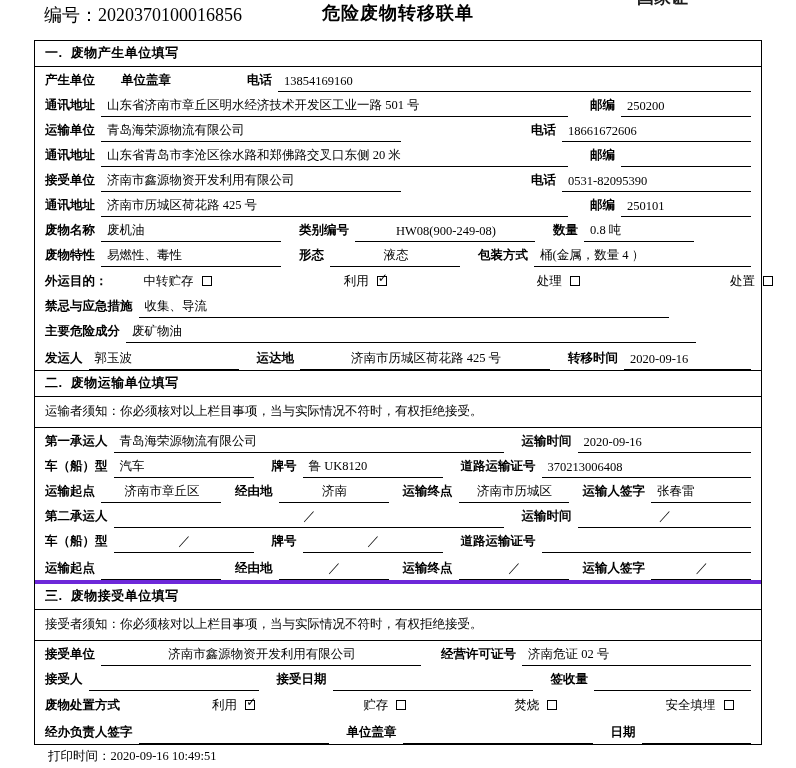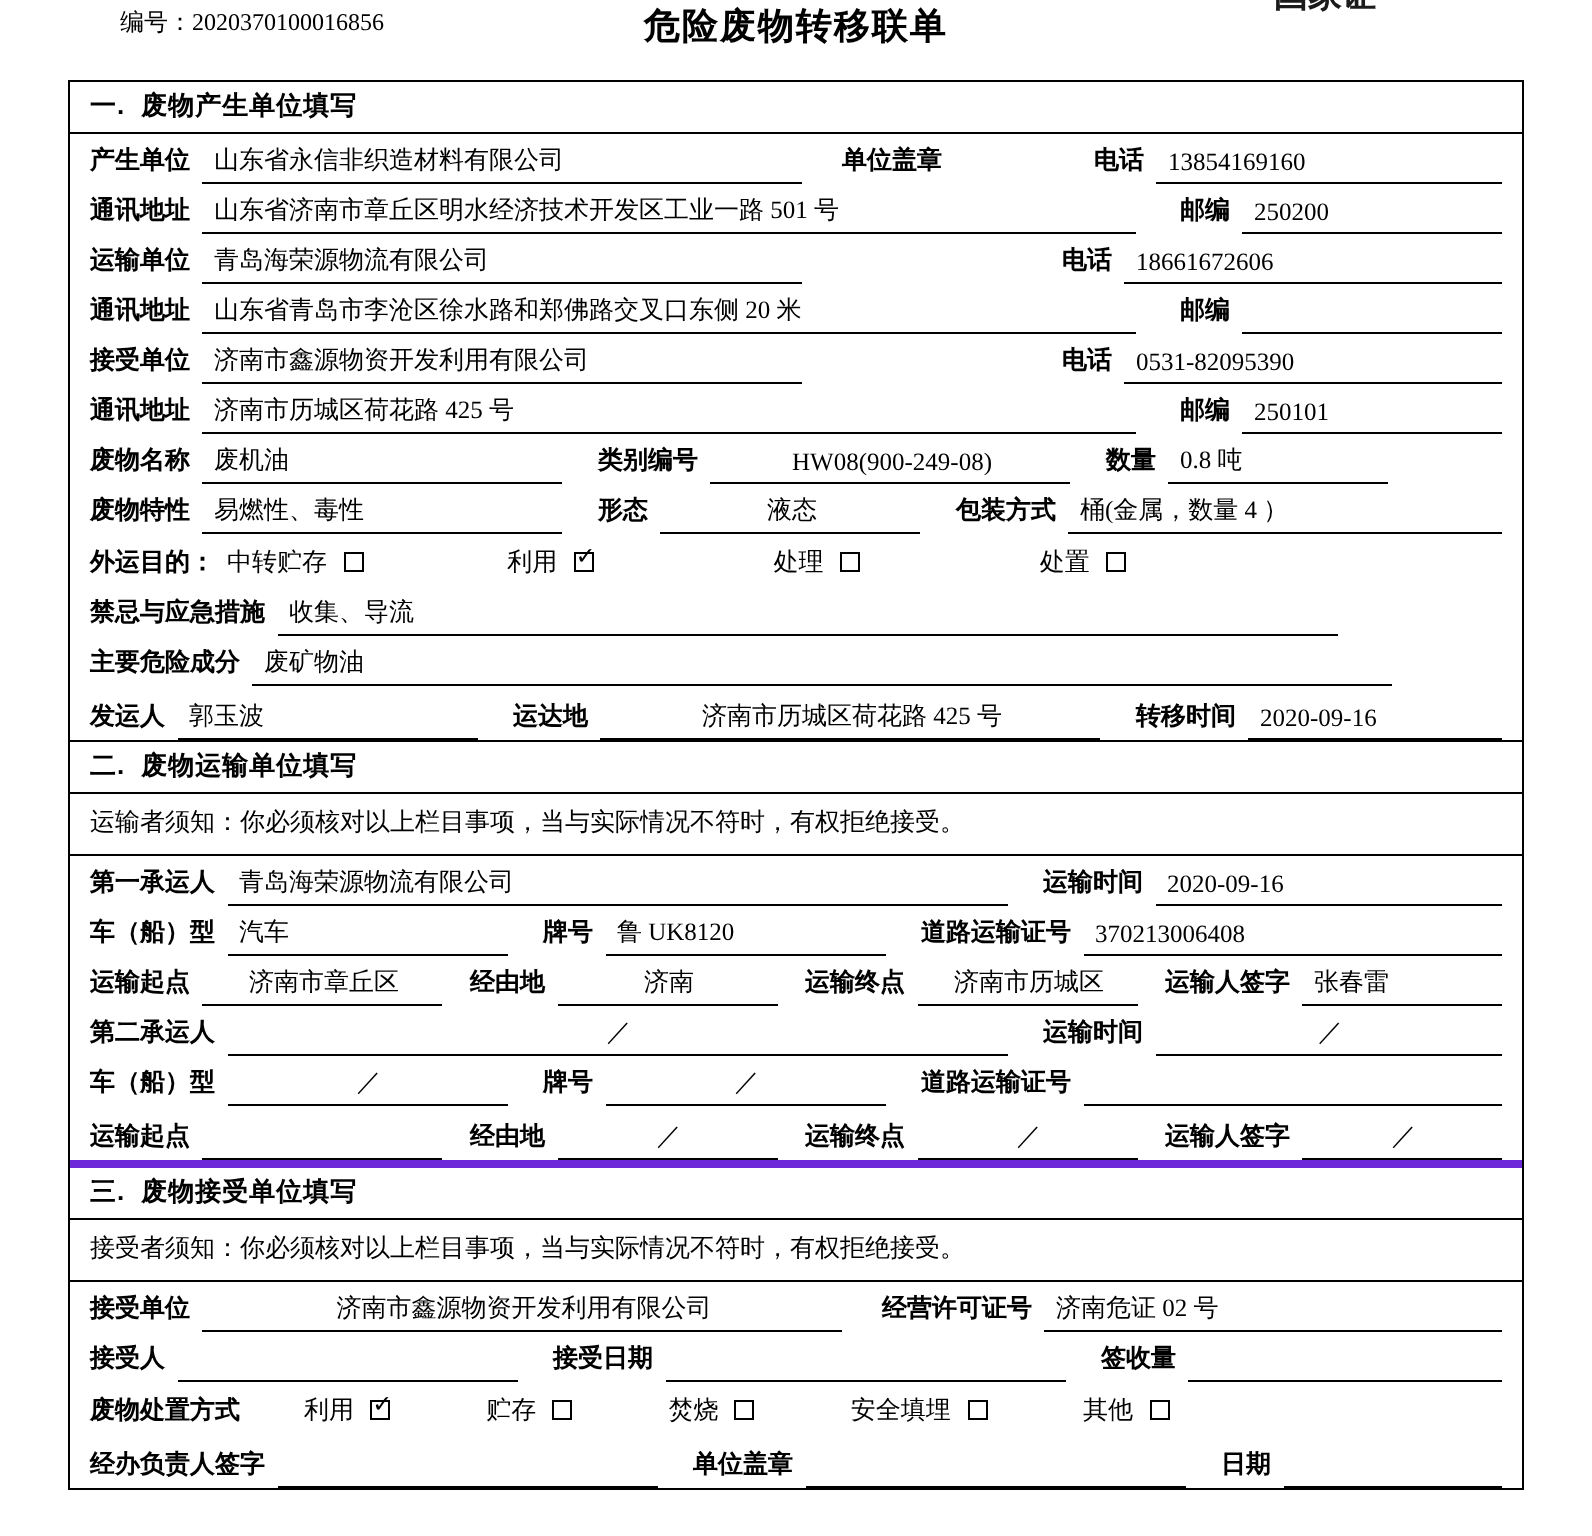--- a/index.html
+++ b/index.html
@@ -18,22 +18,22 @@
   }
   .page { position: relative; width: 796px; height: 768px; }
 
   
   .top-row {
     position: relative;
     height: 34px;
   }
   .doc-code {
     position: absolute;
-    left: 60px; top: 3px;
-    font-size: 12px;
+    left: 44px; top: 3px;
+    font-size: 18px;
     white-space: nowrap;
   }
   .doc-title {
     position: absolute;
     left: 0; right: 0; top: 1px;
     text-align: center;
     font-size: 18px;
     font-weight: bold;
     letter-spacing: 1px;
     font-family: "Liberation Sans", "DejaVu Sans", sans-serif;
@@ -69,21 +69,21 @@
     padding: 6px 10px 7px 10px;
     font-size: 12.5px;
   }
   .rows { padding: 0; }
   .row {
     display: flex;
     align-items: flex-end;
     padding: 0 10px;
     height: 25px;
   }
-  .row.tall { height: 26px; }
+  .row.tall { height: 26px; gap: 30px; }
   .lbl {
     flex: 0 0 auto;
     white-space: nowrap;
     padding-bottom: 3px;
     padding-right: 6px;
     font-weight: bold;
   }
   .val {
     flex: 1 1 auto;
     border-bottom: 1px solid #000;
@@ -137,21 +137,20 @@
   <div class="frame">
 
     <div class="sec-head">
       <span class="num">一.</span><span>废物产生单位填写</span>
     </div>
 
     <div class="rows">
 
       <div class="row">
         <span class="lbl">产生单位</span>
-        <span class="val" style="flex:0 0 300px">山东省永信非织造材料有限公司</span>
         <span class="lbl" style="padding-left:20px">单位盖章</span>
         <span class="val nb" style="flex:0 0 70px"></span>
         <span class="lbl">电话</span>
         <span class="val">13854169160</span>
       </div>
 
       <div class="row">
         <span class="lbl">通讯地址</span>
         <span class="val" style="flex:1 1 auto">山东省济南市章丘区明水经济技术开发区工业一路 501 号</span>
         <span class="lbl" style="padding-left:22px">邮编</span>
@@ -373,14 +372,17 @@
         <span class="val" style="flex:0 0 190px"></span>
         <span class="lbl" style="padding-left:18px">单位盖章</span>
         <span class="val" style="flex:0 0 190px"></span>
         <span class="lbl" style="padding-left:18px">日期</span>
         <span class="val" style="flex:1 1 auto"></span>
       </div>
     </div>
 
   </div>
 
+  <div class="footer">
+    <span>打印时间：</span><span>2020-09-16 10:49:51</span>
+  </div>
 
 </div>
 
 </body></html>

